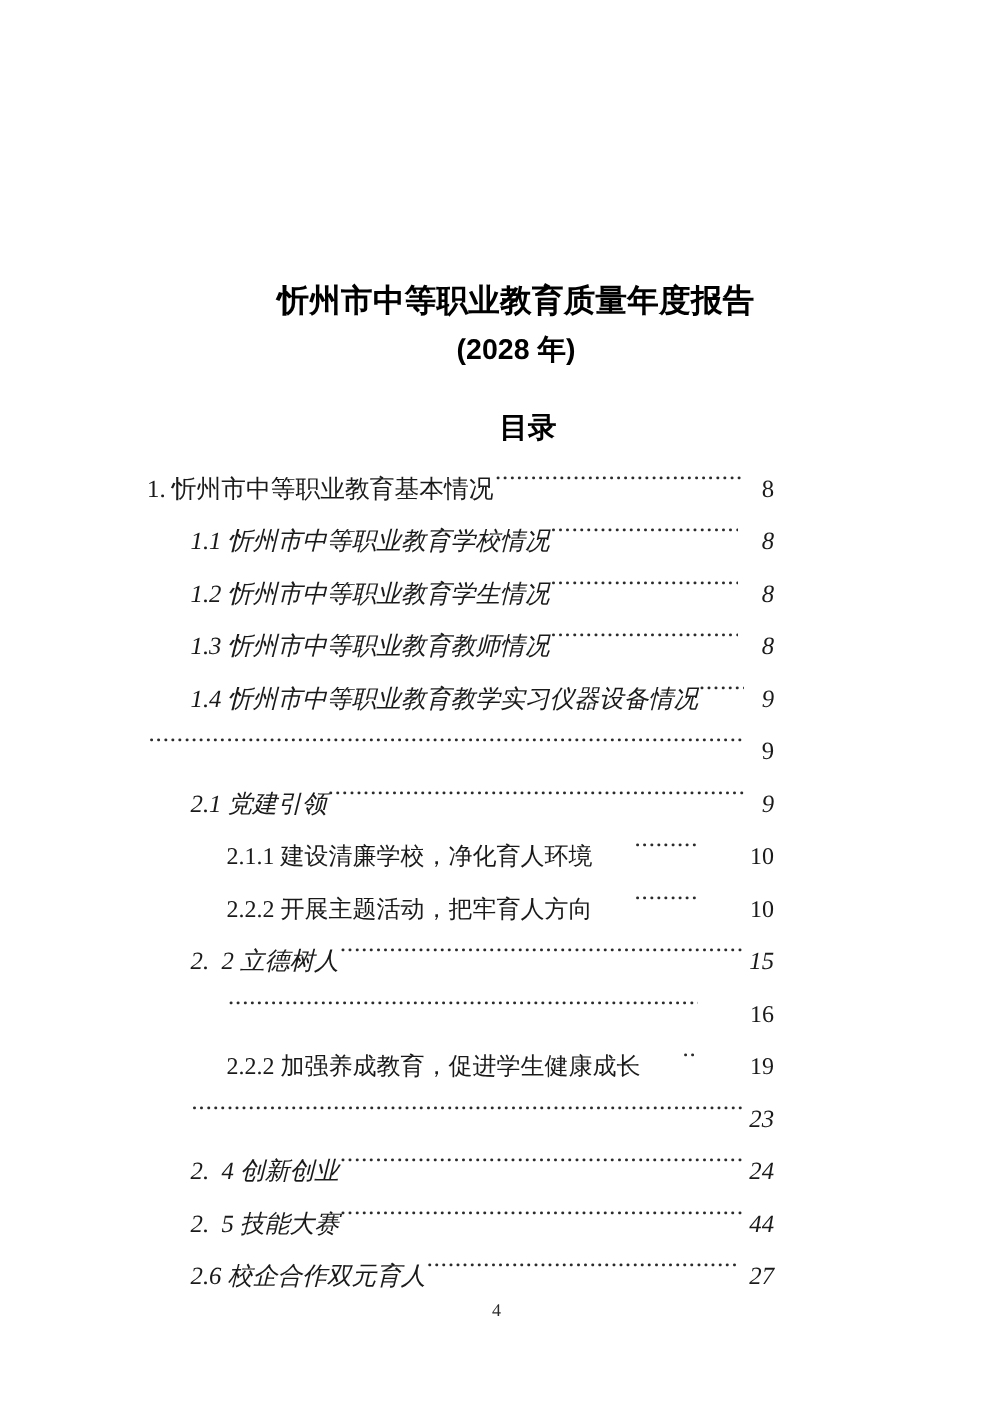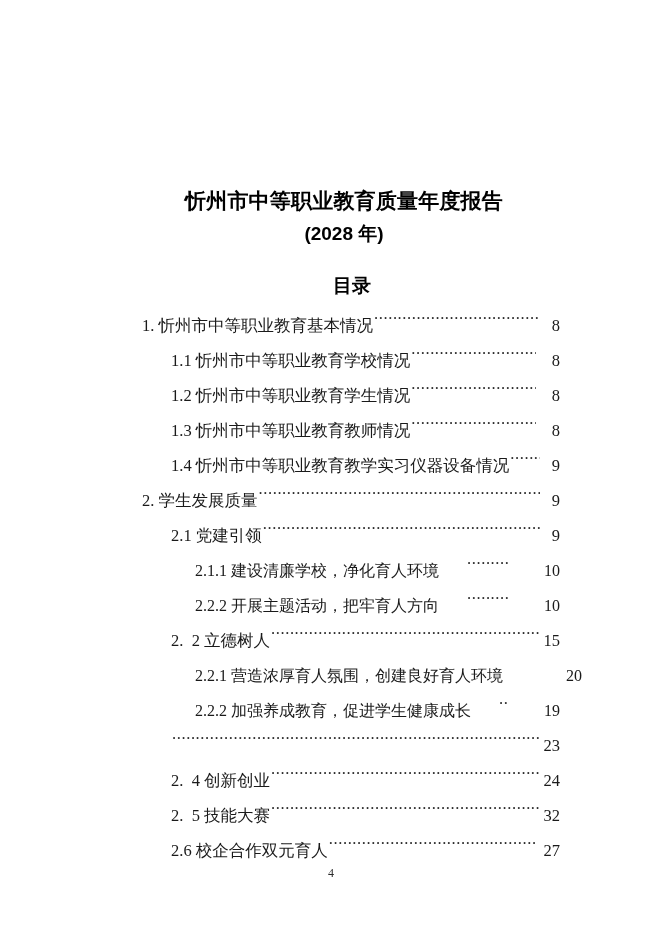--- a/index.html
+++ b/index.html
@@ -57,38 +57,37 @@
     margin-top: 24px;
     padding-left: 16px;
   }
 
   
   .toc {
     position: absolute;
     left: 0;
     top: 296px;
     width: 616px;
-    padding-left: 44px;
   }
 
   .toc-entry {
     display: flex;
     align-items: baseline;
     font-family: "Liberation Serif", "DejaVu Serif", serif;
     font-size: 16.5px;
     color: #1a1a1a;
     height: 35px;
     line-height: 35px;
     box-sizing: border-box;
     padding-right: 100px;
     white-space: nowrap;
   }
 
   .toc-entry.lvl1 { padding-left: 98px; }
-  .toc-entry.lvl2 { padding-left: 127px; }
+  .toc-entry.lvl2 { padding-left: 127px; font-style: italic; }
   .toc-entry.lvl3 { padding-left: 151px; font-size: 16px; gap: 27px; }
 
   .toc-label {
     flex: 0 0 auto;
     white-space: pre;
   }
 
   .toc-dots {
     flex: 1 1 auto;
     overflow: hidden;
@@ -164,21 +163,20 @@
         <span class="toc-label">1.3 忻州市中等职业教育教师情况</span>
         <span class="toc-dots"></span>
         <span class="toc-page">8</span>
       </div>
       <div class="toc-entry lvl2 gap-none">
         <span class="toc-label">1.4 忻州市中等职业教育教学实习仪器设备情况</span>
         <span class="toc-dots"></span>
         <span class="toc-page">9</span>
       </div>
       <div class="toc-entry lvl1 gap-none">
-        <span class="toc-label">2. 学生发展质量</span>
         <span class="toc-dots"></span>
         <span class="toc-page">9</span>
       </div>
       <div class="toc-entry lvl2 gap-none">
         <span class="toc-label">2.1 党建引领</span>
         <span class="toc-dots"></span>
         <span class="toc-page">9</span>
       </div>
       <div class="toc-entry lvl3 gap-small">
         <span class="toc-label">2.1.1 建设清廉学校，净化育人环境</span>
@@ -189,42 +187,41 @@
         <span class="toc-label">2.2.2 开展主题活动，把牢育人方向</span>
         <span class="toc-dots"></span>
         <span class="toc-page">10</span>
       </div>
       <div class="toc-entry lvl2 gap-none">
         <span class="toc-label">2.  2 立德树人</span>
         <span class="toc-dots"></span>
         <span class="toc-page">15</span>
       </div>
       <div class="toc-entry lvl3 gap-small">
-        <span class="toc-label">2.2.1 营造浓厚育人氛围，创建良好育人环境</span>
-        <span class="toc-dots"></span>
-        <span class="toc-page">20</span>
+        <span class="toc-dots"></span>
+        <span class="toc-page">16</span>
       </div>
       <div class="toc-entry lvl3 gap-small">
         <span class="toc-label">2.2.2 加强养成教育，促进学生健康成长</span>
         <span class="toc-dots"></span>
         <span class="toc-page">19</span>
       </div>
       <div class="toc-entry lvl2 gap-none">
         <span class="toc-dots"></span>
         <span class="toc-page">23</span>
       </div>
       <div class="toc-entry lvl2 gap-none">
         <span class="toc-label">2.  4 创新创业</span>
         <span class="toc-dots"></span>
         <span class="toc-page">24</span>
       </div>
       <div class="toc-entry lvl2 gap-none">
         <span class="toc-label">2.  5 技能大赛</span>
         <span class="toc-dots"></span>
-        <span class="toc-page">32</span>
+        <span class="toc-page">44</span>
       </div>
       <div class="toc-entry lvl2 gap-small">
         <span class="toc-label">2.6 校企合作双元育人</span>
         <span class="toc-dots"></span>
         <span class="toc-page">27</span>
       </div>
     </div>
 
   <div class="footer-pageno">4</div>
 

